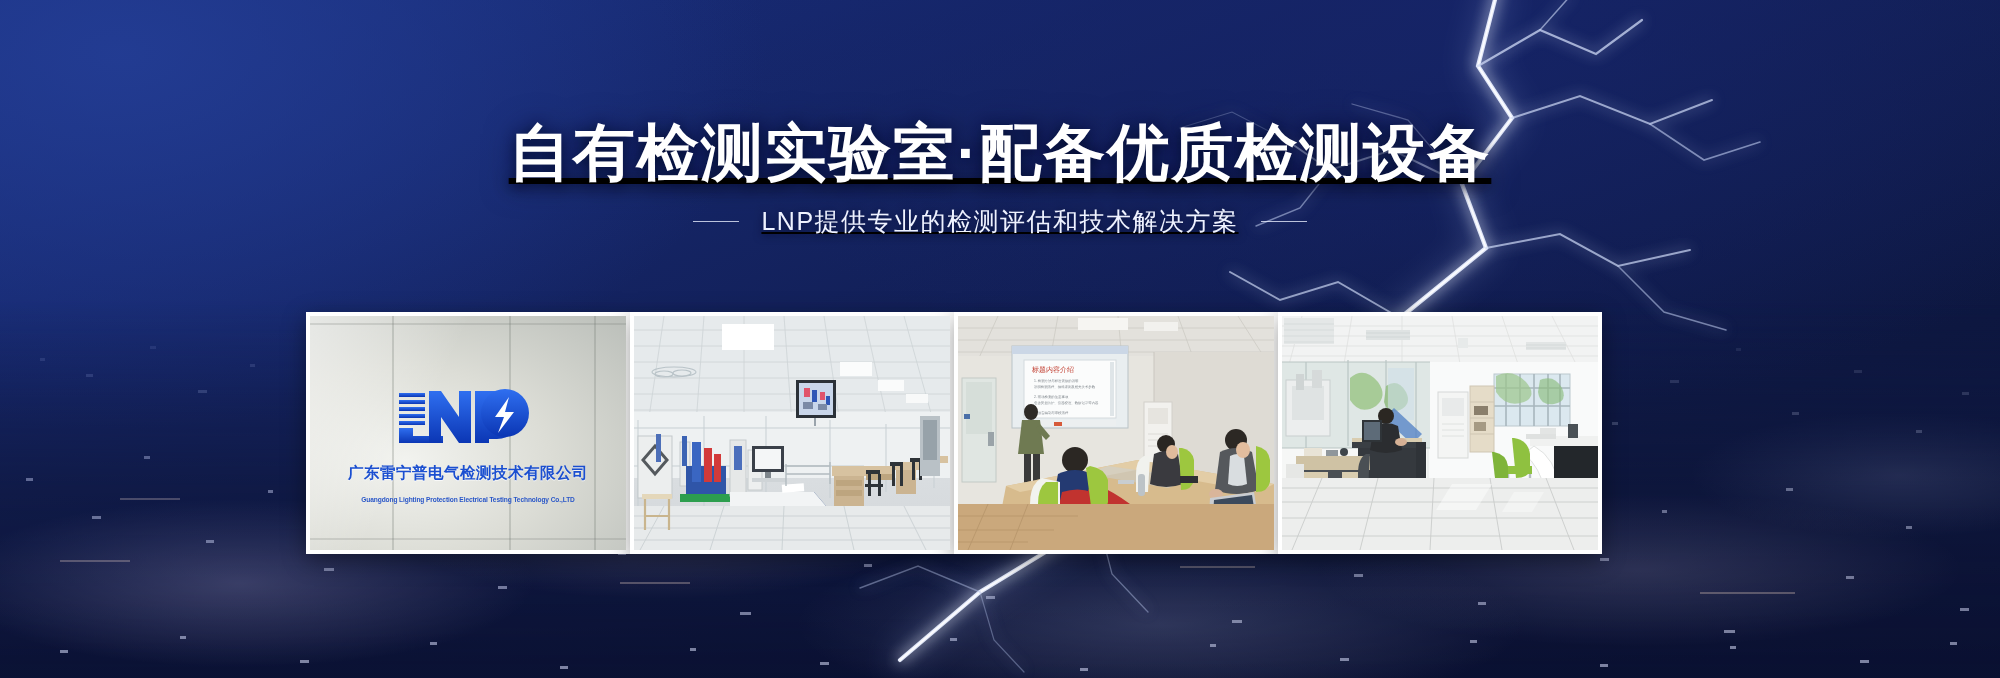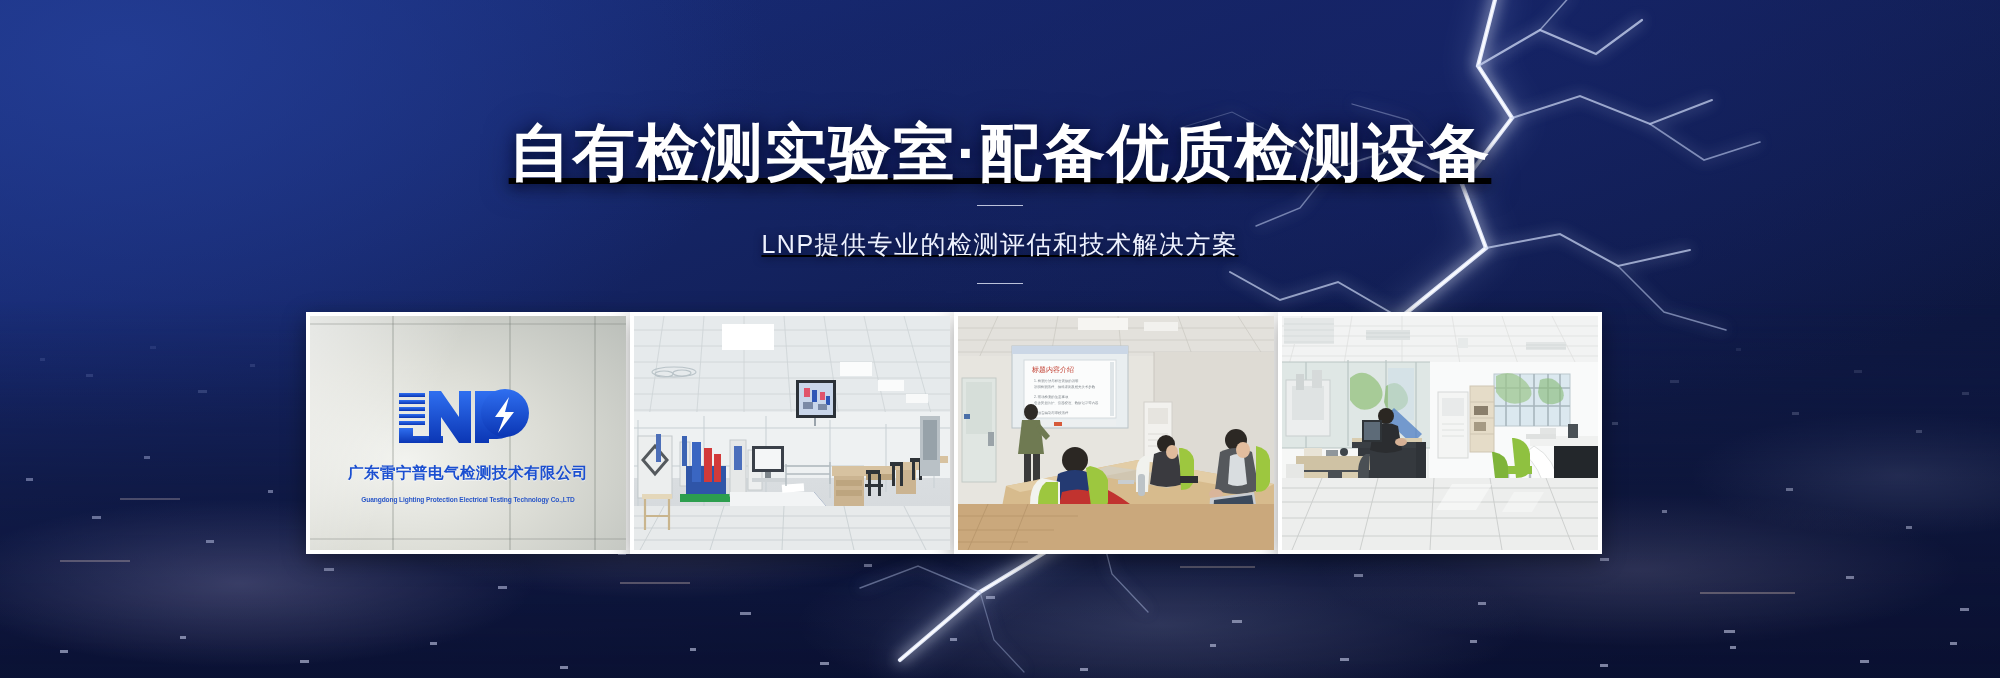--- a/index.html
+++ b/index.html
@@ -74,21 +74,20 @@
     letter-spacing:2px;
     text-shadow:0 2px 14px rgba(4,10,40,.85), 0 0 30px rgba(10,20,70,.6);
     white-space:nowrap;
   }
   .subrow{
     margin-top:18px;
     display:flex;
     align-items:center;
     justify-content:center;
     gap:22px;
-    flex-direction:column;
   }
   .subline{
     display:block;
     width:46px; height:1px;
     background:rgba(235,240,255,.78);
   }
   .subtitle{
     font-size:25px;
     color:#eef2ff;
     letter-spacing:1.5px;

